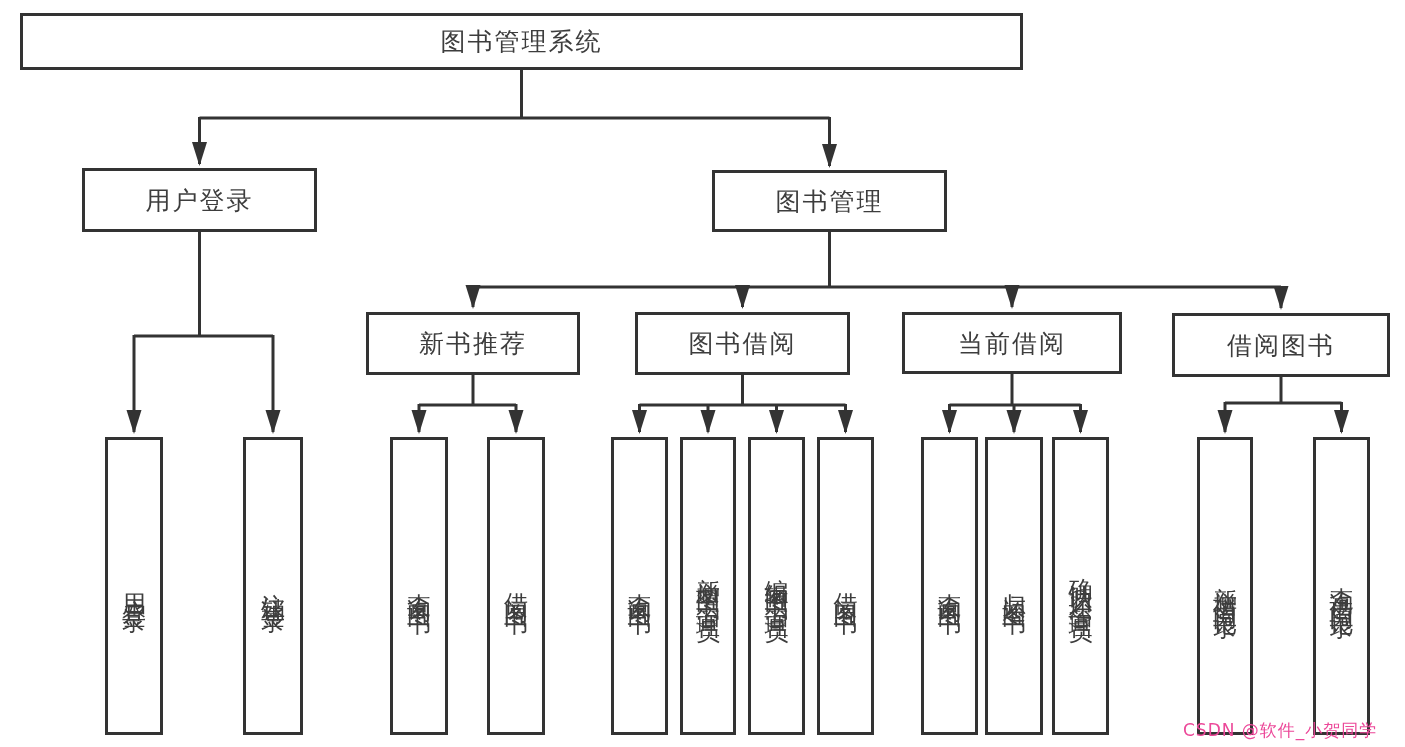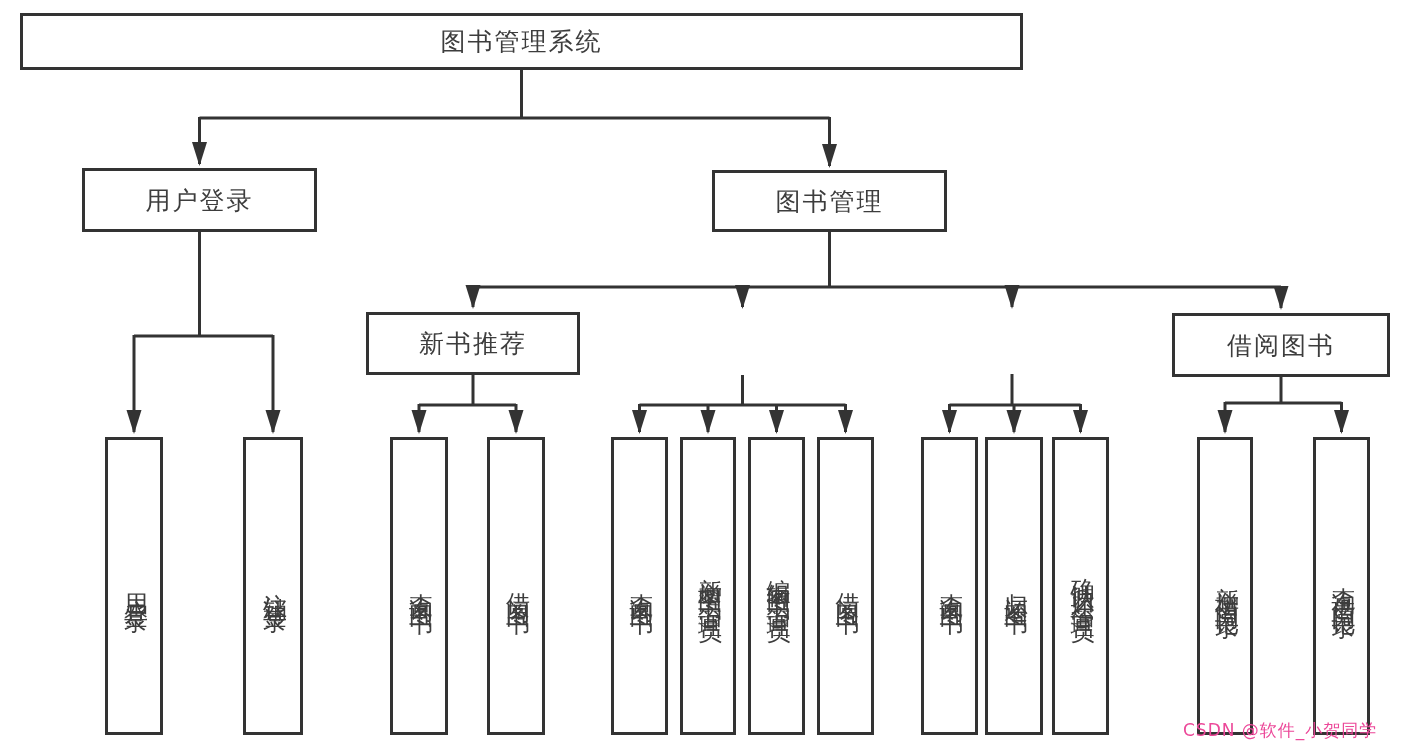--- a/index.html
+++ b/index.html
@@ -13,21 +13,20 @@
   #wires{position:absolute;left:0;top:0;width:1405px;height:747px;}
   .box{
     position:absolute;
     box-sizing:border-box;
     border:3px solid #333333;
     background:#ffffff;
     display:flex;
     align-items:center;
     justify-content:center;
     color:#3d3d3d;
-    font-family:Liberation Mono, monospace;
   }
   .box.h span{
     font-size:25px;
     letter-spacing:2px;
     white-space:nowrap;
   }
   .box.v span{
     writing-mode:vertical-rl;
     text-orientation:mixed;
     font-size:24px;
@@ -105,20 +104,26 @@
   <div class="box h" style="left:82px;top:168px;width:235px;height:64px">
     <span>用户登录</span>
   </div>
   <div class="box h" style="left:366px;top:312px;width:214px;height:63px">
     <span>新书推荐</span>
   </div>
 
   <div class="box h" style="left:712px;top:170px;width:235px;height:62px">
     <span>图书管理</span>
   </div>
+  <div class="box h" style="left:635px;top:312px;width:215px;height:63px">
+    <span>图书借阅</span>
+  </div>
+  <div class="box h" style="left:902px;top:312px;width:220px;height:62px">
+    <span>当前借阅</span>
+  </div>
   <div class="box h" style="left:1172px;top:313px;width:218px;height:64px">
     <span>借阅图书</span>
   </div>
 
   <div class="box v" style="left:105px;top:437px;width:58px;height:298px">
     <span>用户登录</span>
   </div>
   <div class="box v" style="left:243px;top:437px;width:60px;height:298px">
     <span>注销登录</span>
   </div>

